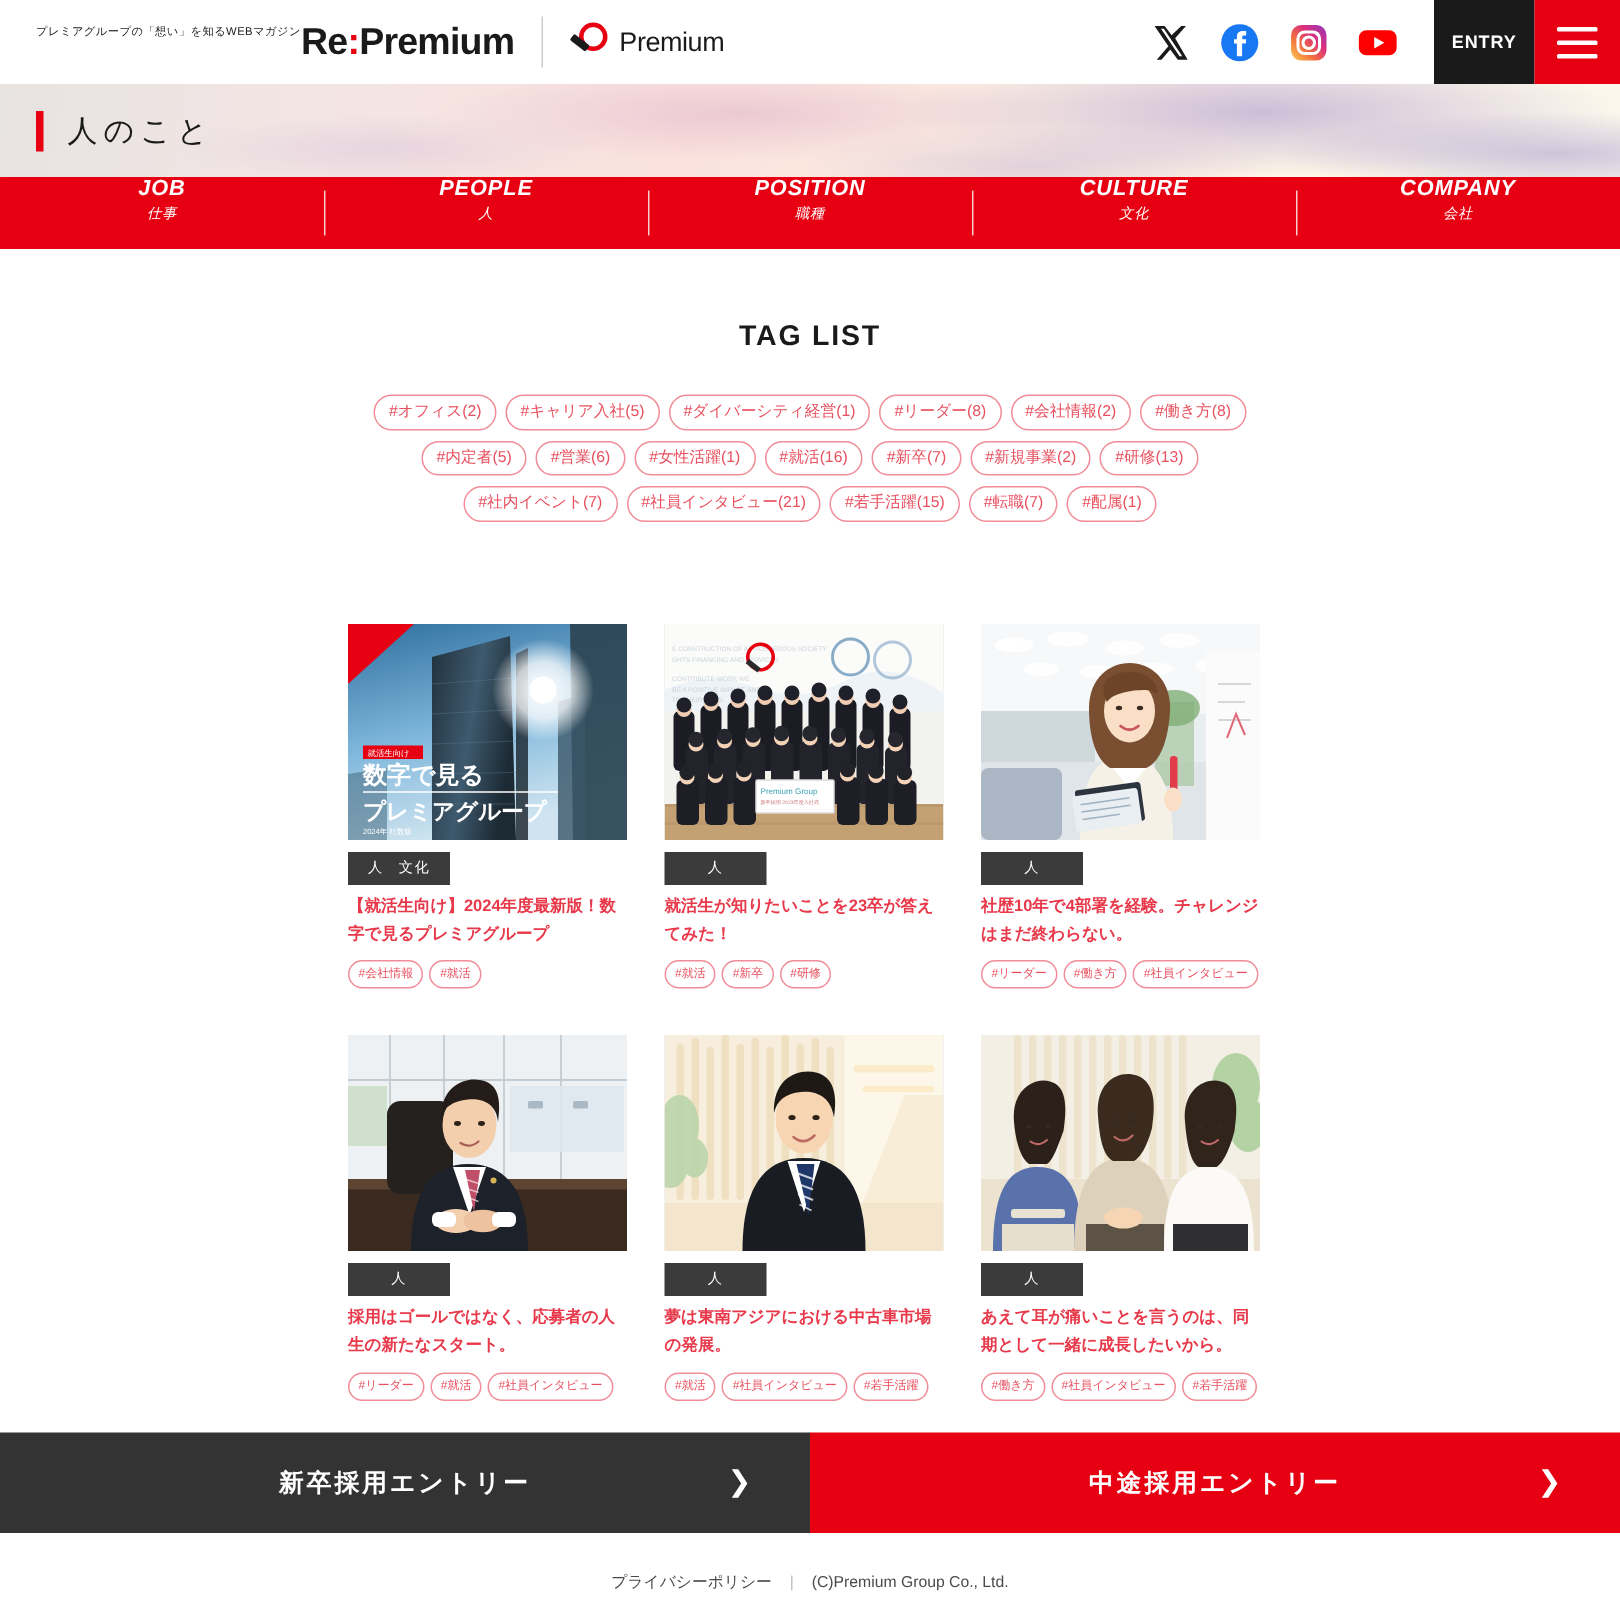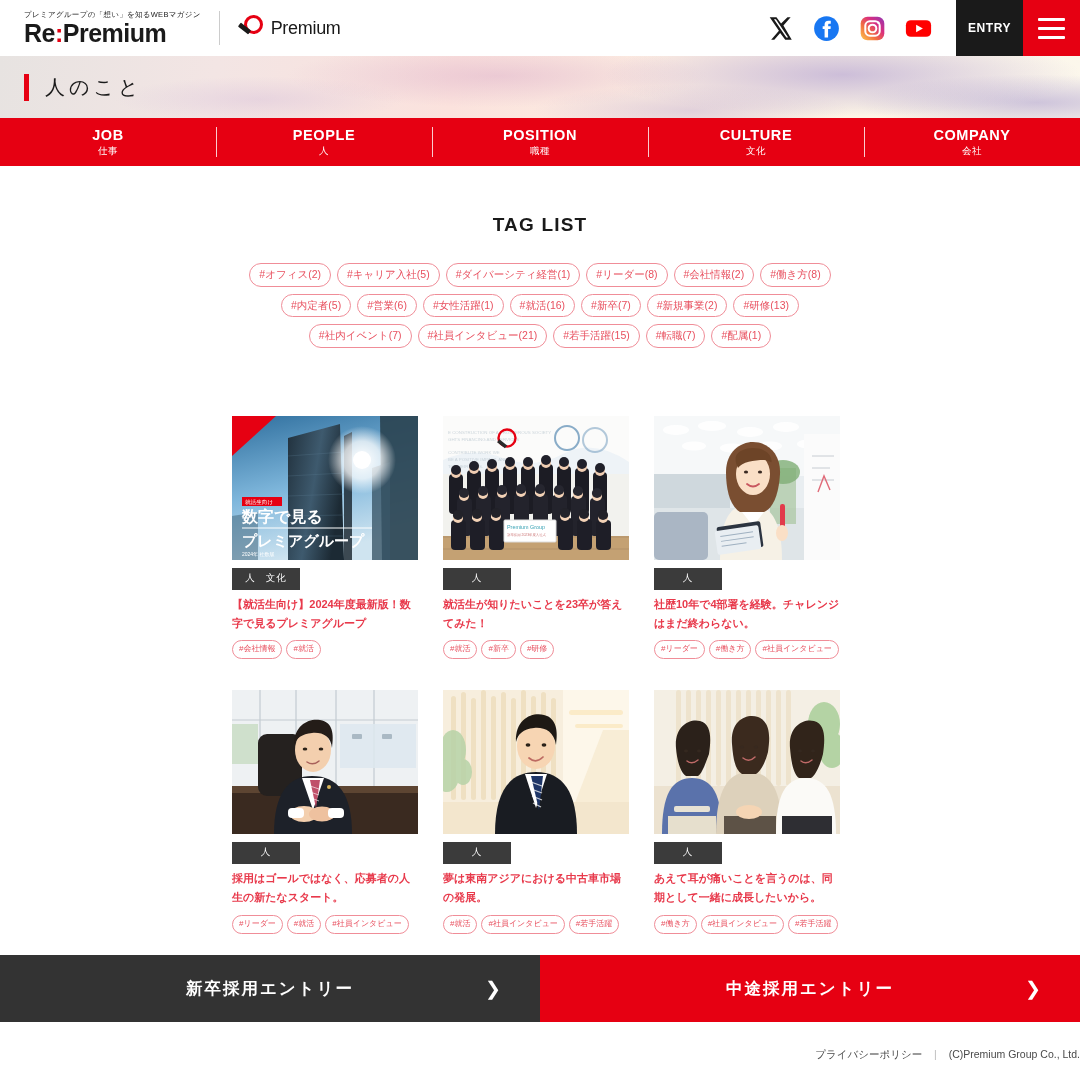--- a/index.html
+++ b/index.html
@@ -20,21 +20,21 @@
     background: #fff;
     position: relative;
     z-index: 20;
   }
   .brand {
     display: flex;
     align-items: center;
     padding-left: 24px;
     flex: 0 0 auto;
   }
-  .brand-left { display: flex; flex-direction: column; justify-content: flex-start; }
+  .brand-left { display: flex; flex-direction: row; justify-content: flex-start; }
   .brand-tagline {
     font-size: 7.5px;
     color: #222;
     letter-spacing: .3px;
     margin-bottom: 1px;
     white-space: nowrap;
   }
   .brand-logo {
     font-size: 25px;
     font-weight: 700;
@@ -135,25 +135,26 @@
     height: 48px;
     background: #e60012;
     display: flex;
     align-items: stretch;
   }
   .catnav-item {
     flex: 1 1 0;
     display: flex;
     flex-direction: column;
     align-items: center;
-    justify-content: center;
+    justify-content: flex-start;
     color: #fff;
     position: relative;
     cursor: pointer;
     gap: 2px;
+    font-style: italic;
   }
   .catnav-item + .catnav-item::before {
     content: "";
     position: absolute;
     left: 0; top: 9px; bottom: 9px;
     width: 1px;
     background: rgba(255,255,255,.8);
   }
   .catnav-en { font-size: 14.5px; font-weight: 700; letter-spacing: .6px; }
   .catnav-ja { font-size: 9.5px; letter-spacing: .5px; }
@@ -261,21 +262,21 @@
     right: 37px;
     font-size: 19px;
     font-weight: 400;
     line-height: 1;
   }
 
   .footer-legal {
     position: absolute;
     left: 0; right: 0;
     top: 1048px;
-    text-align: right;
+    text-align: center;
     font-size: 10.5px;
     color: #4a4a4a;
   }
   .footer-legal a { color: #4a4a4a; text-decoration: none; cursor: pointer; }
   .footer-sep { margin: 0 9px; color: #bbb; }
 </style>
 </head>
 <body>
 
 <div class="header">

